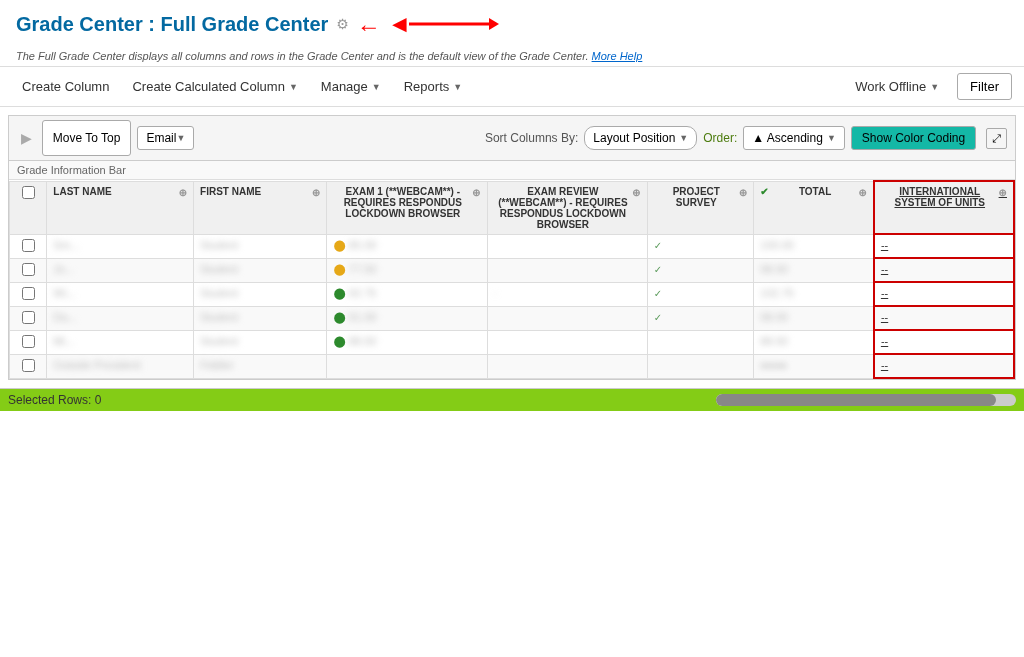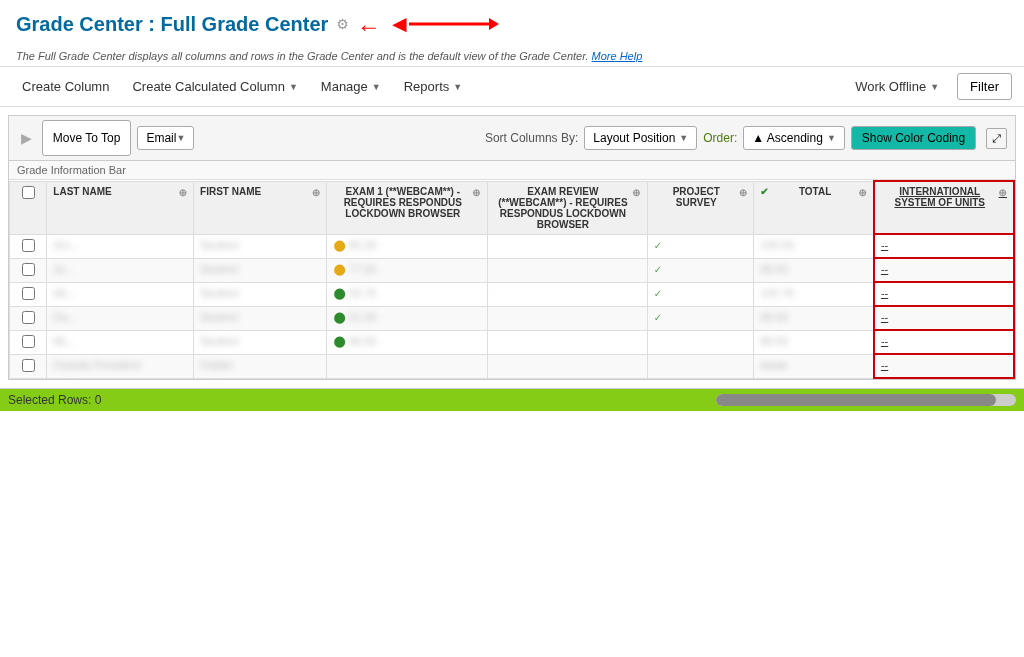--- a/index.html
+++ b/index.html
@@ -16,21 +16,21 @@
     
     .toolbar { display: flex; align-items: center; padding: 6px 12px; border-bottom: 1px solid #ddd; gap: 3px; }
     .toolbar-btn { background: none; border: none; color: #333; font-size: 13px; cursor: pointer; padding: 6px 10px; display: flex; align-items: center; gap: 4px; }
     .toolbar-right { margin-left: auto; display: flex; align-items: center; gap: 8px; }
 
     
     .grade-panel { margin: 8px; border: 1px solid #ccc; }
     
     .btn-move-top { background: #fff; border: 1px solid #aaa; border-radius: 3px; padding: 10px 10px; cursor: pointer; font-size: 12px; display: flex; align-items: center; gap: 4px; }
     .btn-email { background: #fff; border: 1px solid #aaa; border-radius: 3px; padding: 4px 8px; cursor: pointer; font-size: 12px; display: flex; align-items: center; }
-    .sort-dropdown { background: #fff; border: 1px solid #aaa; border-radius: 3px; padding: 4px 8px; cursor: pointer; font-size: 12px; display: flex; align-items: center; gap: 4px; }
+    .sort-dropdown { background: #fff; border: 1px solid #aaa; border-radius: 10px; padding: 4px 8px; cursor: pointer; font-size: 12px; display: flex; align-items: center; gap: 4px; }
     .order-dropdown { background: #fff; border: 1px solid #aaa; border-radius: 3px; padding: 4px 8px; cursor: pointer; font-size: 12px; display: flex; align-items: center; gap: 4px; }
     .color-coding-btn { background: #14b8a6; border: 1px solid #aaa; border-radius: 3px; padding: 4px 10px; cursor: pointer; font-size: 12px; }
 
     .fullscreen-btn { margin-left: 4px; background: none; border: 1px solid #aaa; padding: 3px 5px; cursor: pointer; font-size: 11px; border-radius: 2px; }
 
     
     .grade-info-bar { background: #f9f9f9; padding: 3px 8px; font-size: 11px; color: #666; border-bottom: 1px solid #ddd; }
 
     
     .grade-table { width: 100%; border-collapse: collapse; table-layout: fixed; }

